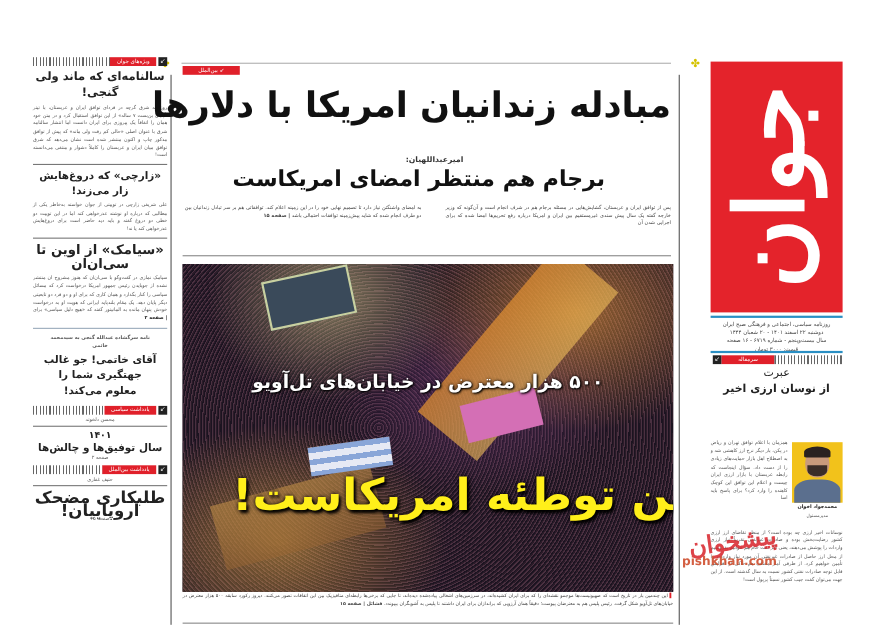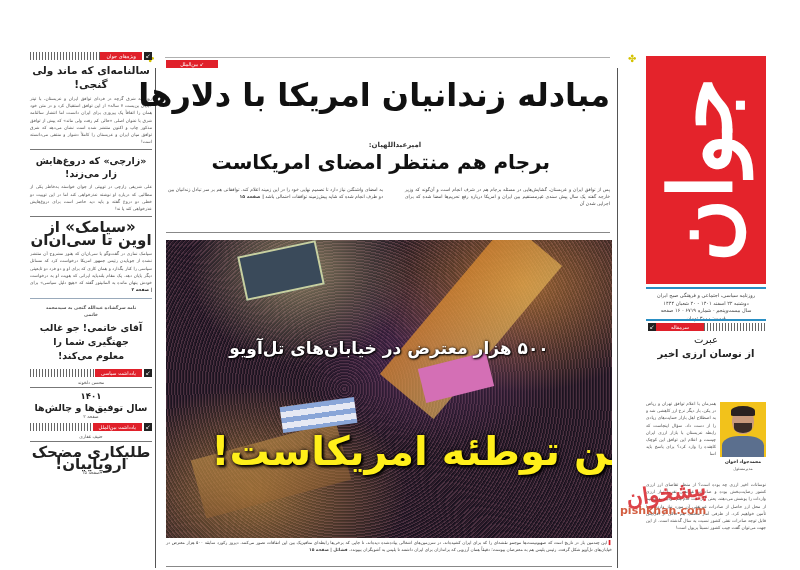--- a/index.html
+++ b/index.html
@@ -91,21 +91,21 @@
     <div class="hatch"></div>
     <div class="label">ویژه‌های جوان</div>
     <div class="arrow-box">↙</div>
   </div>
   <div class="l-head" style="font-size:10.5px;line-height:14px;margin:2px 0 4px;">سالنامه‌ای که ماند ولی گنجی!</div>
   <div class="l-body">روزنامه شرق گرچه در فردای توافق ایران و عربستان، با تیتر «پایان بن‌بست ۷ ساله» از این توافق استقبال کرد و در متن خود همان را اتفاقاً یک پیروزی برای ایران دانست اما انتشار سالنامه شرق با عنوان اصلی «حالی کم رفت ولی ماند» که پیش از توافق مذکور چاپ و اکنون منتشر شده است نشان می‌دهد که شرق توافق میان ایران و عربستان را کاملاً دشوار و منتفی می‌دانسته است!</div>
   <div class="rule"></div>
   <div class="l-head" style="font-size:9.5px;line-height:13px;margin-bottom:3px;">«زارچی» که دروغ‌هایش زار می‌زند!</div>
   <div class="l-body">علی شریفی زارچی در توییتی از جوان خواسته به‌خاطر یکی از مطالبی که درباره او نوشته عذرخواهی کند اما در این توییت دو خطی دو دروغ گفته و باید دید حاضر است برای دروغ‌هایش عذرخواهی کند یا نه!</div>
   <div class="rule"></div>
-  <div class="l-head" style="font-size:15px;line-height:13px;margin-bottom:3px;">«سیامک» از اوین تا سی‌ان‌ان</div>
+  <div class="l-head" style="font-size:12px;line-height:13px;margin-bottom:3px;">«سیامک» از اوین تا سی‌ان‌ان</div>
   <div class="l-body" style="height:36px;overflow:hidden;">سیامک نمازی در گفت‌وگو با سی‌ان‌ان که هنوز مشروح آن منتشر نشده از جوبایدن رئیس جمهور امریکا درخواست کرد که مسائل سیاسی را کنار بگذارد و همان کاری که برای او و دو فرد دو تابعیتی دیگر پایان دهد. یک مقام بلندپایه ایرانی که هویت او به درخواست خودش پنهان مانده به المانیتور گفته که «هیچ دلیل سیاسی» برای اجازه برقراری این تماس وجود نداشت</div>
   <div class="l-body" style="font-weight:bold;color:#222;">| صفحه ۲</div>
   <div class="rule" style="background:#9ab;margin:5px 0;"></div>
   <div class="small-note" style="font-weight:bold;line-height:7px;padding:0 15px;">نامه سرگشاده عبدالله گنجی به سیدمحمد خاتمی</div>
   <div class="l-head" style="font-size:9.5px;line-height:14px;margin-top:3px;padding:0 8px;">آقای خاتمی! جو غالب جهتگیری شما را معلوم می‌کند!</div>
   <div style="height:6px;"></div>
   <div class="sec-tag">
     <div class="hatch"></div>
     <div class="label">یادداشت سیاسی</div>
     <div class="arrow-box">↙</div>

